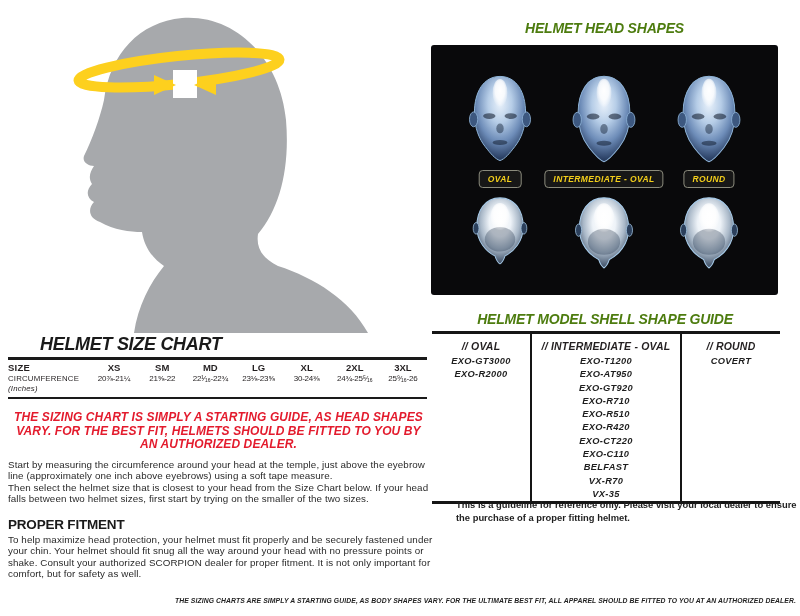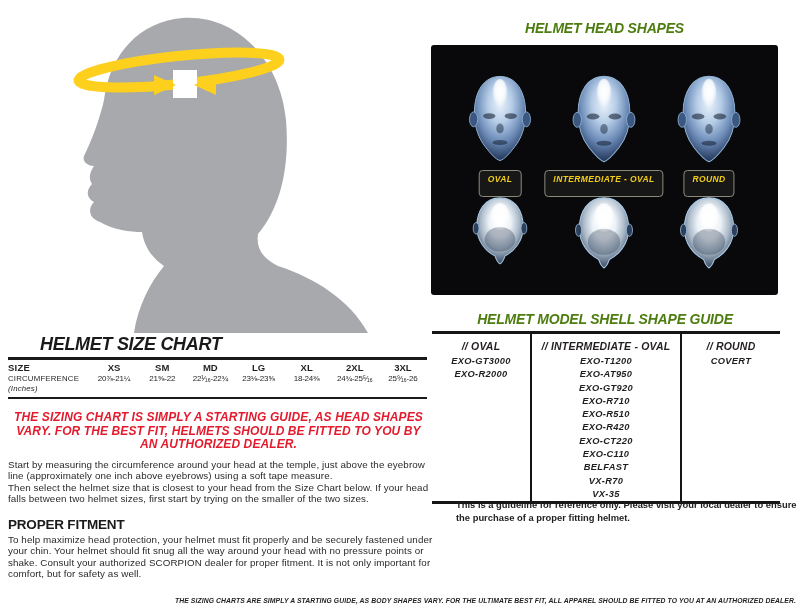--- a/index.html
+++ b/index.html
@@ -33,21 +33,21 @@
   .body-text p { margin:0; }
 
   
   .shape-title { width:347px; text-align:center; }
   .shape-box { width:347px; height:250px; background:#09090b; border-radius:3px; overflow:hidden; }
   .shape-col { position:absolute; top:0; height:100%; text-align:center; }
   .shape-front { position:absolute; top:28px; left:50%; transform:translateX(-50%); }
   .shape-label { position:absolute; top:125px; left:50%; transform:translateX(-50%);
                  background:#171717; border:1px solid #8b8b7d; border-radius:4px;
                  color:#f2ce1b; font-size:8.5px; font-weight:bold; font-style:italic;
-                 letter-spacing:0.4px; padding:3px 8px 12px; white-space:nowrap; }
+                 letter-spacing:0.4px; padding:3px 8px 3px; white-space:nowrap; }
   .shape-top { position:absolute; top:149px; left:50%; transform:translateX(-50%); }
 
   
   .shell-title { width:348px; text-align:center; }
   .shell-table { width:348px; min-height:159px; display:flex;
                  border-top:3px solid #151515; border-bottom:3px solid #151515; }
   .shell-col { padding-top:6px; text-align:center; }
   .shell-col + .shell-col { border-left:2px solid #151515; }
   .shell-col.c1 { flex:0 0 98px; }
   .shell-col.c2 { flex:0 0 150px; }
@@ -127,21 +127,21 @@
   <div class="abs size-row" style="left:8px; top:374px;">
     <span class="circ-label">
       <span>CIRCUMFERENCE</span><br>
       <span class="circ-units">(Inches)</span>
     </span>
     <span class="size-cells">
       <span class="val-cell">20⅞-21¼</span>
       <span class="val-cell">21⅝-22</span>
       <span class="val-cell">22¹⁄₁₆-22¾</span>
       <span class="val-cell">23⅛-23⅝</span>
-      <span class="val-cell">18-24⅜</span>
+      <span class="val-cell">30-24⅜</span>
       <span class="val-cell">24¾-25⁵⁄₁₆</span>
       <span class="val-cell">25⁹⁄₁₆-26</span>
     </span>
   </div>
 
   <div class="abs rule" style="left:8px; top:397px; width:419px; height:2px;"></div>
 
   <div class="abs red-note" style="left:10px; top:411px;">THE SIZING CHART IS SIMPLY A STARTING GUIDE, AS HEAD SHAPES VARY. FOR THE BEST FIT, HELMETS SHOULD BE FITTED TO YOU BY AN AUTHORIZED DEALER.</div>
 
   <div class="abs body-text" style="left:8px; top:459px;">

